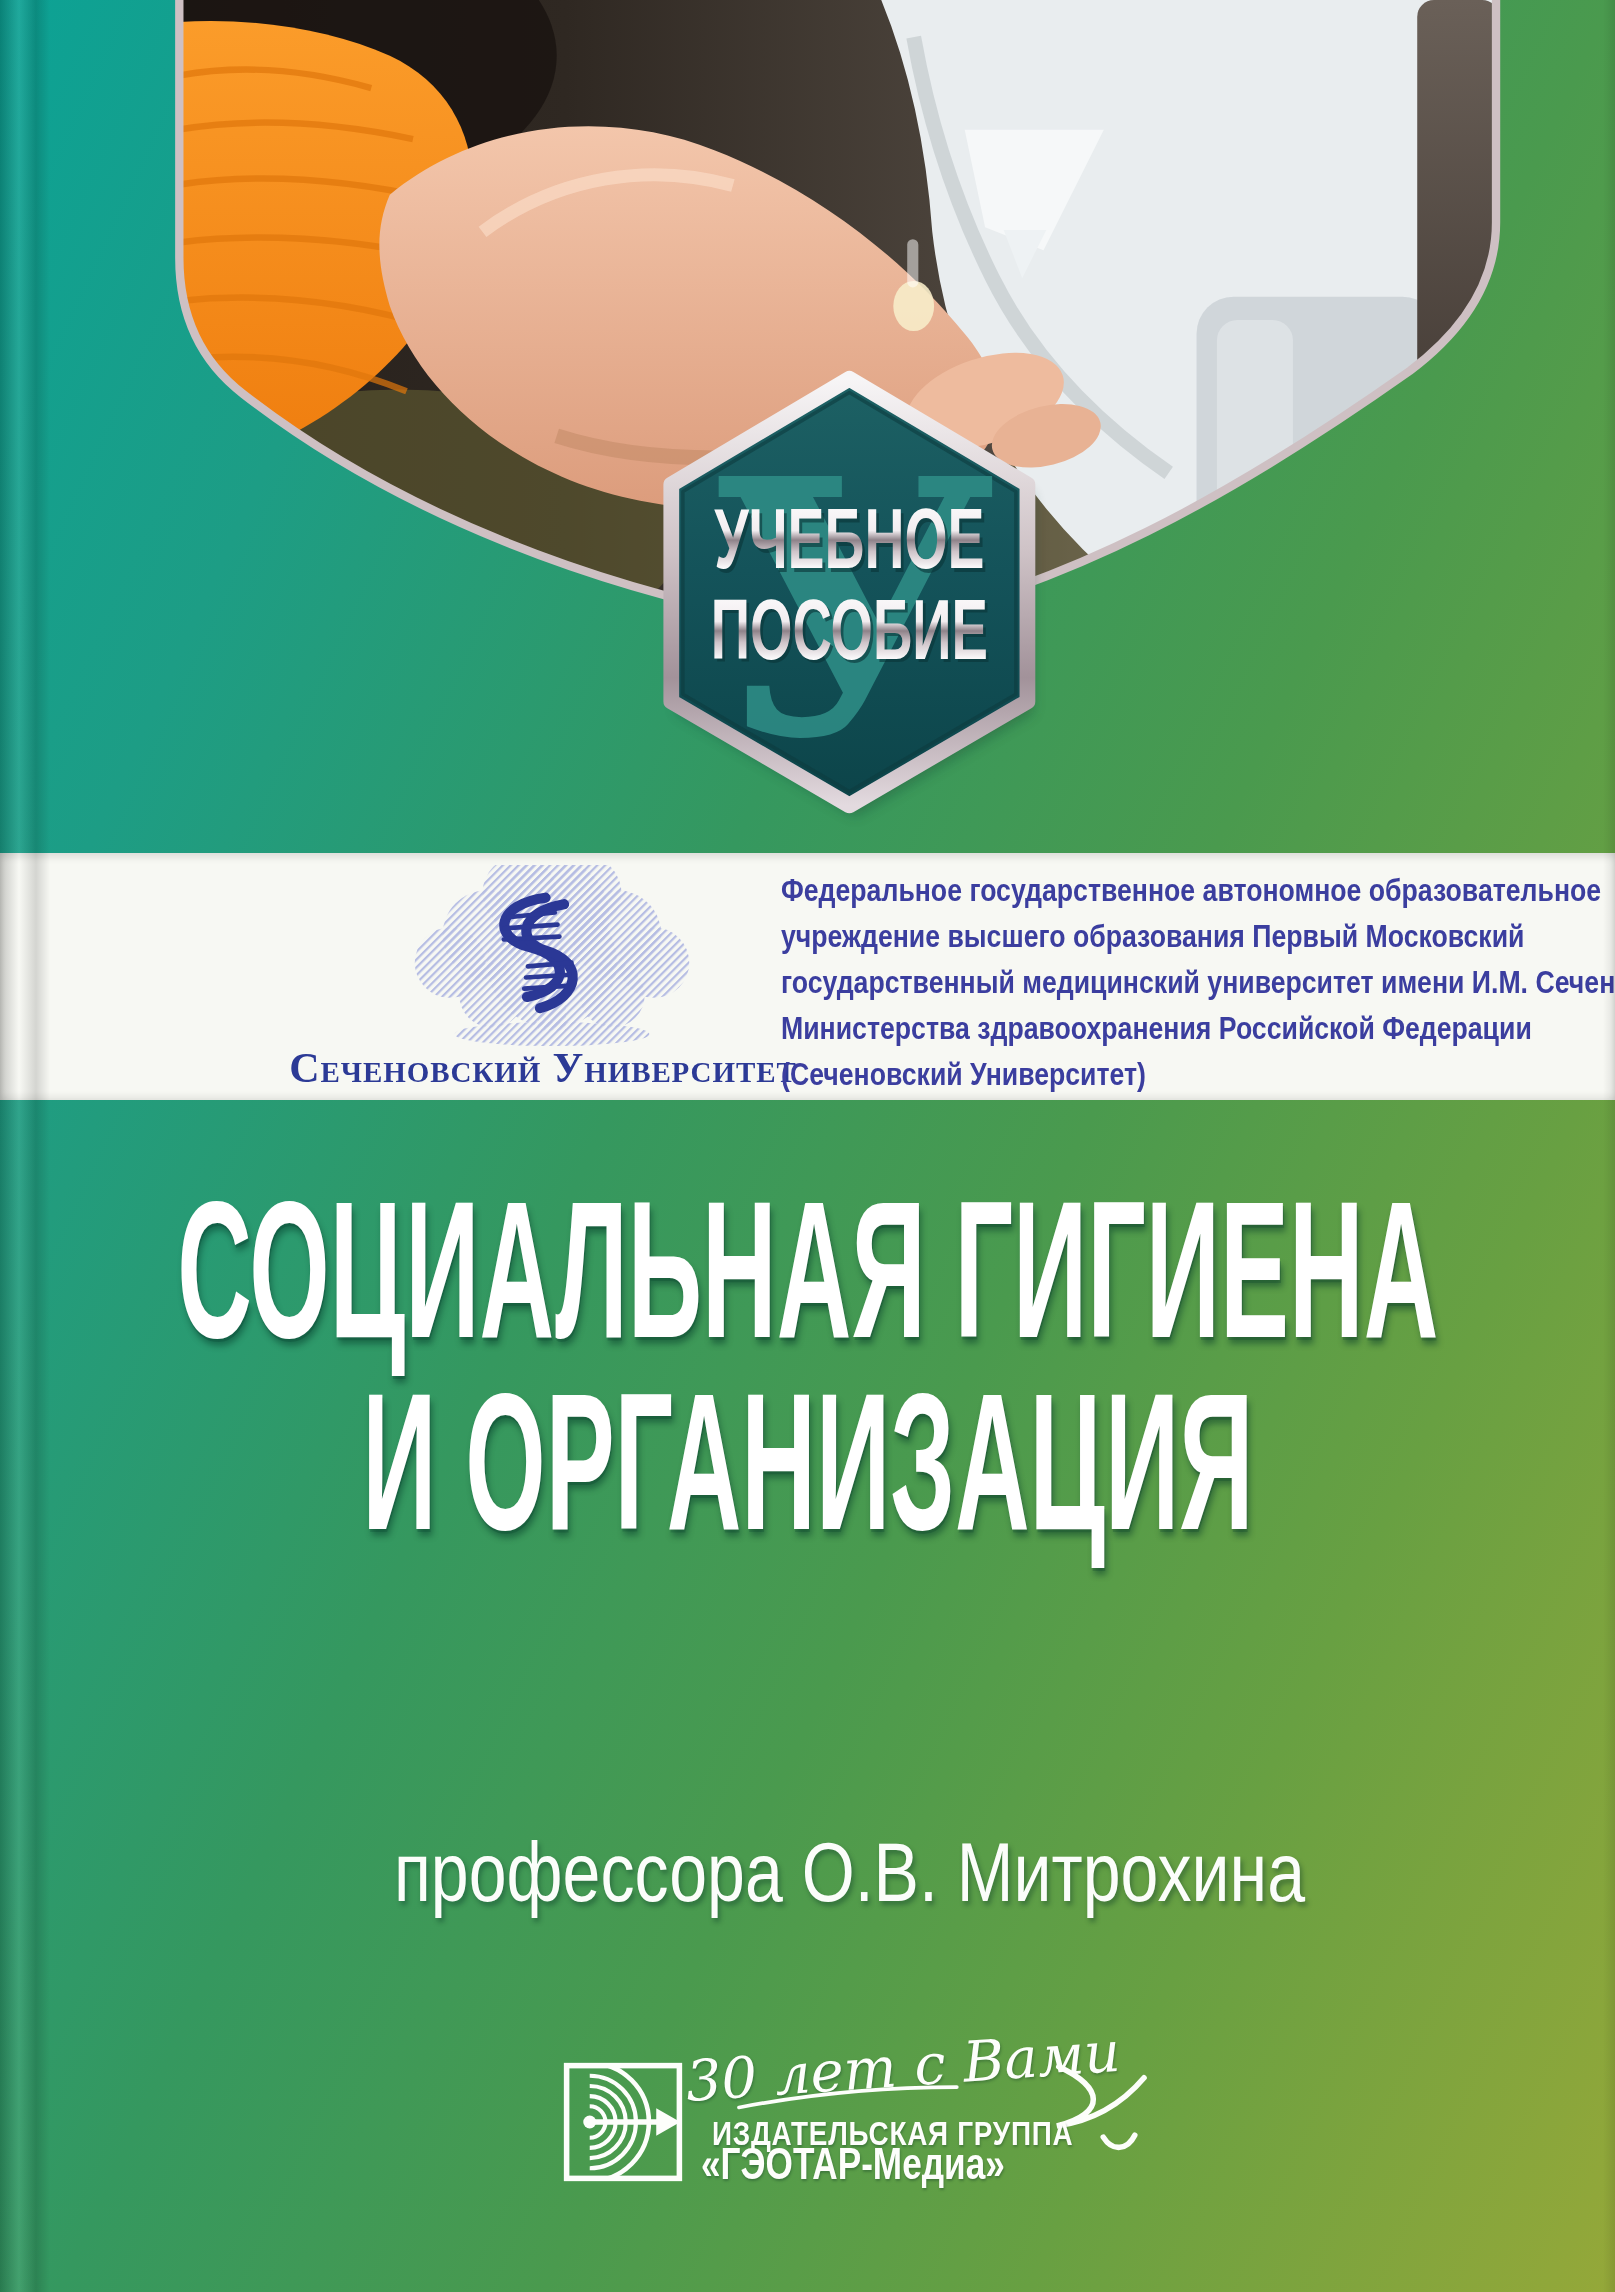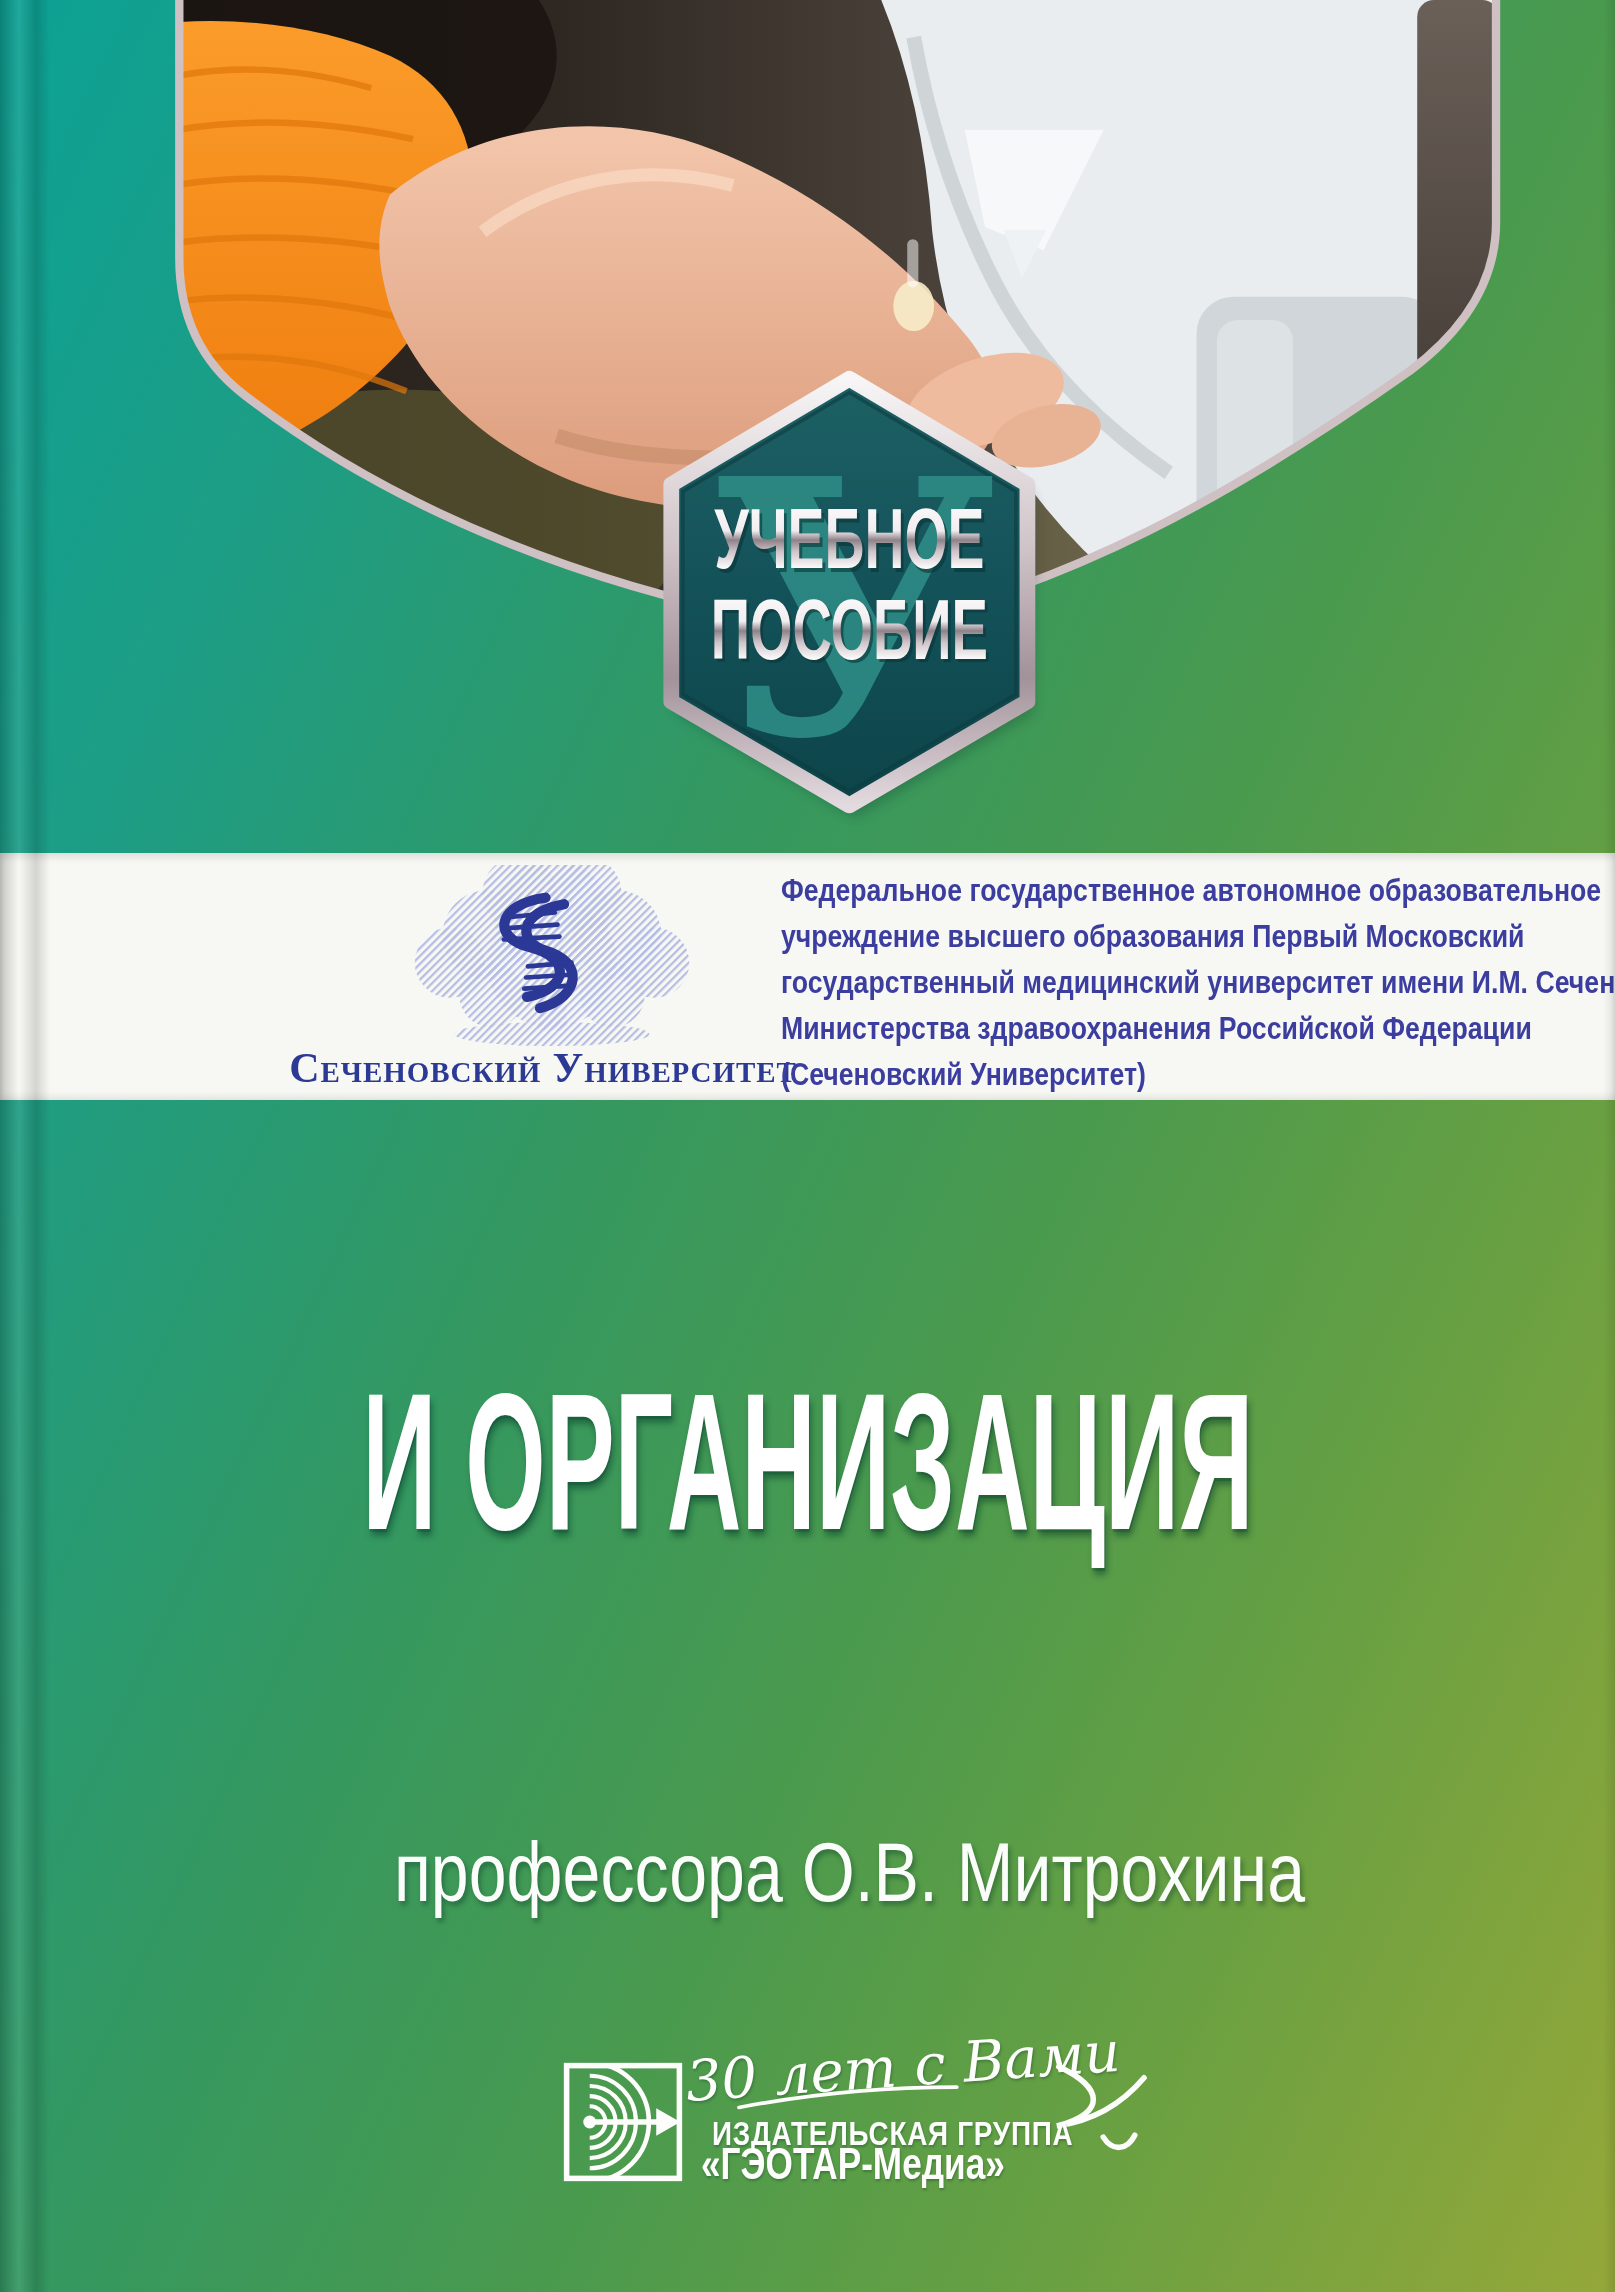--- a/index.html
+++ b/index.html
@@ -202,20 +202,23 @@
   <div class="uni-caption">Сеченовский Университет</div>
 
   <div class="fed">
     <div>Федеральное государственное автономное образовательное</div>
     <div>учреждение высшего образования Первый Московский</div>
     <div>государственный медицинский университет имени И.М. Сеченова</div>
     <div>Министерства здравоохранения Российской Федерации</div>
     <div>(Сеченовский Университет)</div>
   </div>
 
+  <div class="tline t1">
+      <span>СОЦИАЛЬНАЯ ГИГИЕНА</span>
+    </div>
   <div class="tline t2">
       <span>И ОРГАНИЗАЦИЯ</span>
     </div>
 
   <div class="eline e2">
       <span>профессора О.В. Митрохина</span>
     </div>
 
   <svg class="pub-icon" width="122" height="122" viewBox="0 0 132 132">
     <defs>

